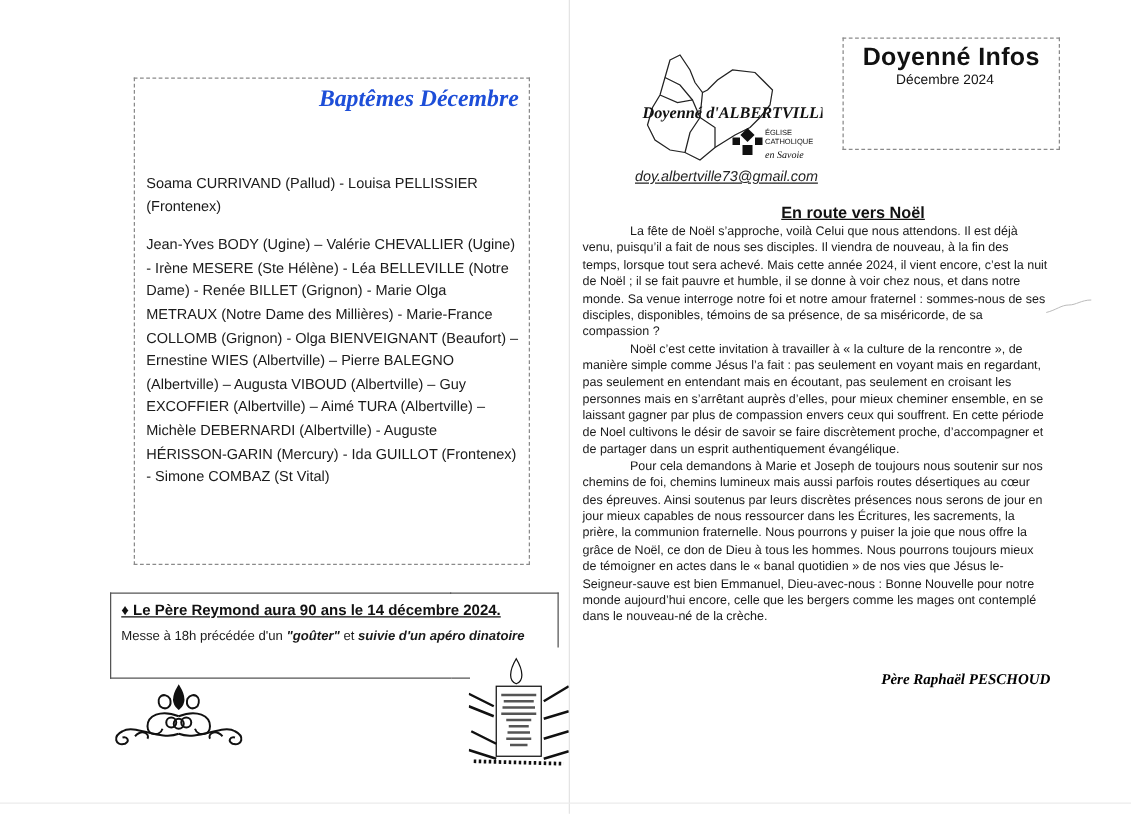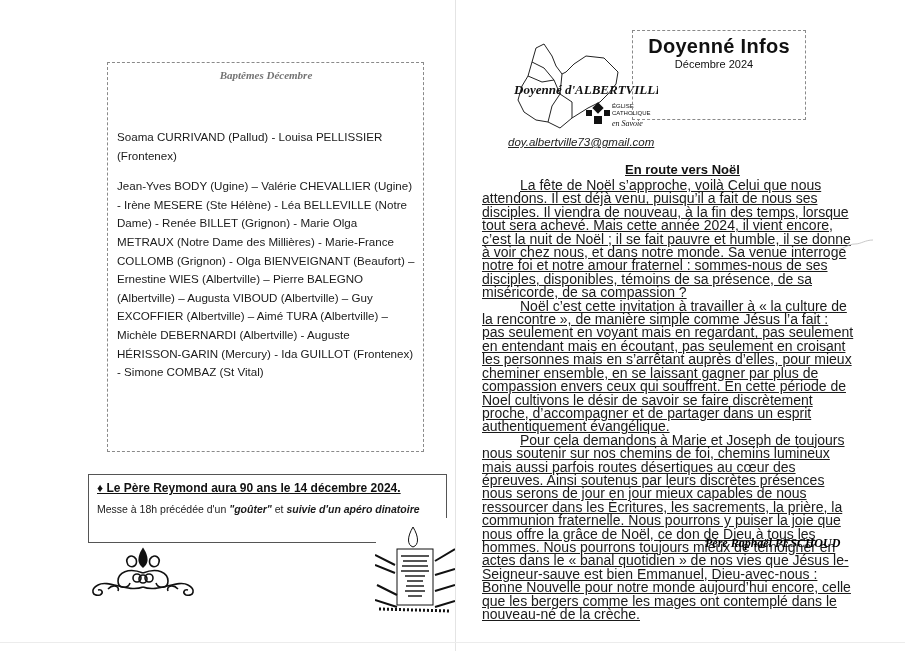--- a/index.html
+++ b/index.html
@@ -10,21 +10,21 @@
   .fold { position:absolute; left:455px; top:0; width:1px; height:651px; background:#e4e4e4; }
   .bottom-edge { position:absolute; left:0; right:0; top:642px; height:1px; background:#ececec; }
 
   
   .events-box {
     position:absolute; left:107px; top:62px; width:317px; height:390px;
     border:1px dashed #8a8a8a; box-sizing:border-box; padding:2px 8px 0 9px;
   }
   .sec-title {
     font-family: "Liberation Serif", "DejaVu Serif", serif; font-weight:bold; font-style:italic;
-    text-align:center; font-size:11px; margin:4px 0 10px 0; color:#737373;
+    text-align:right; font-size:19px; margin:4px 0 10px 0; color:#1d4ed8;
   }
   .sec-text { font-size:11.6px; line-height:18.6px; margin:0 0 10px 0; color:#1a1a1a; }
   .sec-text.single { margin-bottom:12px;margin-top:47px; }
 
   .announce-box {
     position:absolute; left:88px; top:474px; width:273px; height:69px;
     border-top:1px solid #555; border-left:1px solid #555; border-bottom:1px solid #555;
     box-sizing:border-box; padding:6px 8px;
   }
   .announce-box::after {
@@ -39,32 +39,32 @@
   .announce-text b { font-style:italic; }
 
   .ornament { position:absolute; left:88px; top:543px; width:110px; height:60px; }
   .candle { position:absolute; left:375px; top:525px; width:80px; height:95px; }
 
   
   .logo { position:absolute; left:508px; top:42px; width:150px; height:90px; }
   .email { position:absolute; left:508px; top:136px; font-size:11.5px; text-decoration:underline; color:#222;font-style:italic; }
 
   .title-box {
-    position:absolute; left:632px; top:30px; width:174px; height:90px;
+    position:absolute; left:674px; top:30px; width:174px; height:90px;
     border:1px dashed #8a8a8a; box-sizing:border-box; text-align:center; padding-top:4px;
   }
   .title-main { font-size:20px; font-weight:bold; letter-spacing:0.3px; color:#111; }
   .title-sub { font-size:12.5px; font-weight:bold; line-height:17px; margin-top:2px; color:#111; }
   .title-date { font-size:11px; text-align:center; padding-right:10px; color:#111; }
 
   .article-title {
     position:absolute; left:625px; top:162px; font-size:13px; font-weight:bold; text-decoration:underline; color:#111;
   }
   .article {
-    position:absolute; left:482px; top:179px; width:372px; font-size:14px; line-height:13.4px; color:#1a1a1a;text-decoration:underline;
+    position:absolute; left:466px; top:179px; width:372px; font-size:10px; line-height:13.4px; color:#1a1a1a;
   }
   .article p { margin:0 0 0 0; text-indent:38px; }
   .signature {
     position:absolute; left:705px; top:536px; font-family: "Liberation Serif", "DejaVu Serif", serif;
     font-style:italic; font-weight:bold; font-size:12px; color:#000000;
   }
   .scribble { position:absolute; left:835px; top:238px; width:40px; height:14px; }
 </style>
 </head>
 <body>

